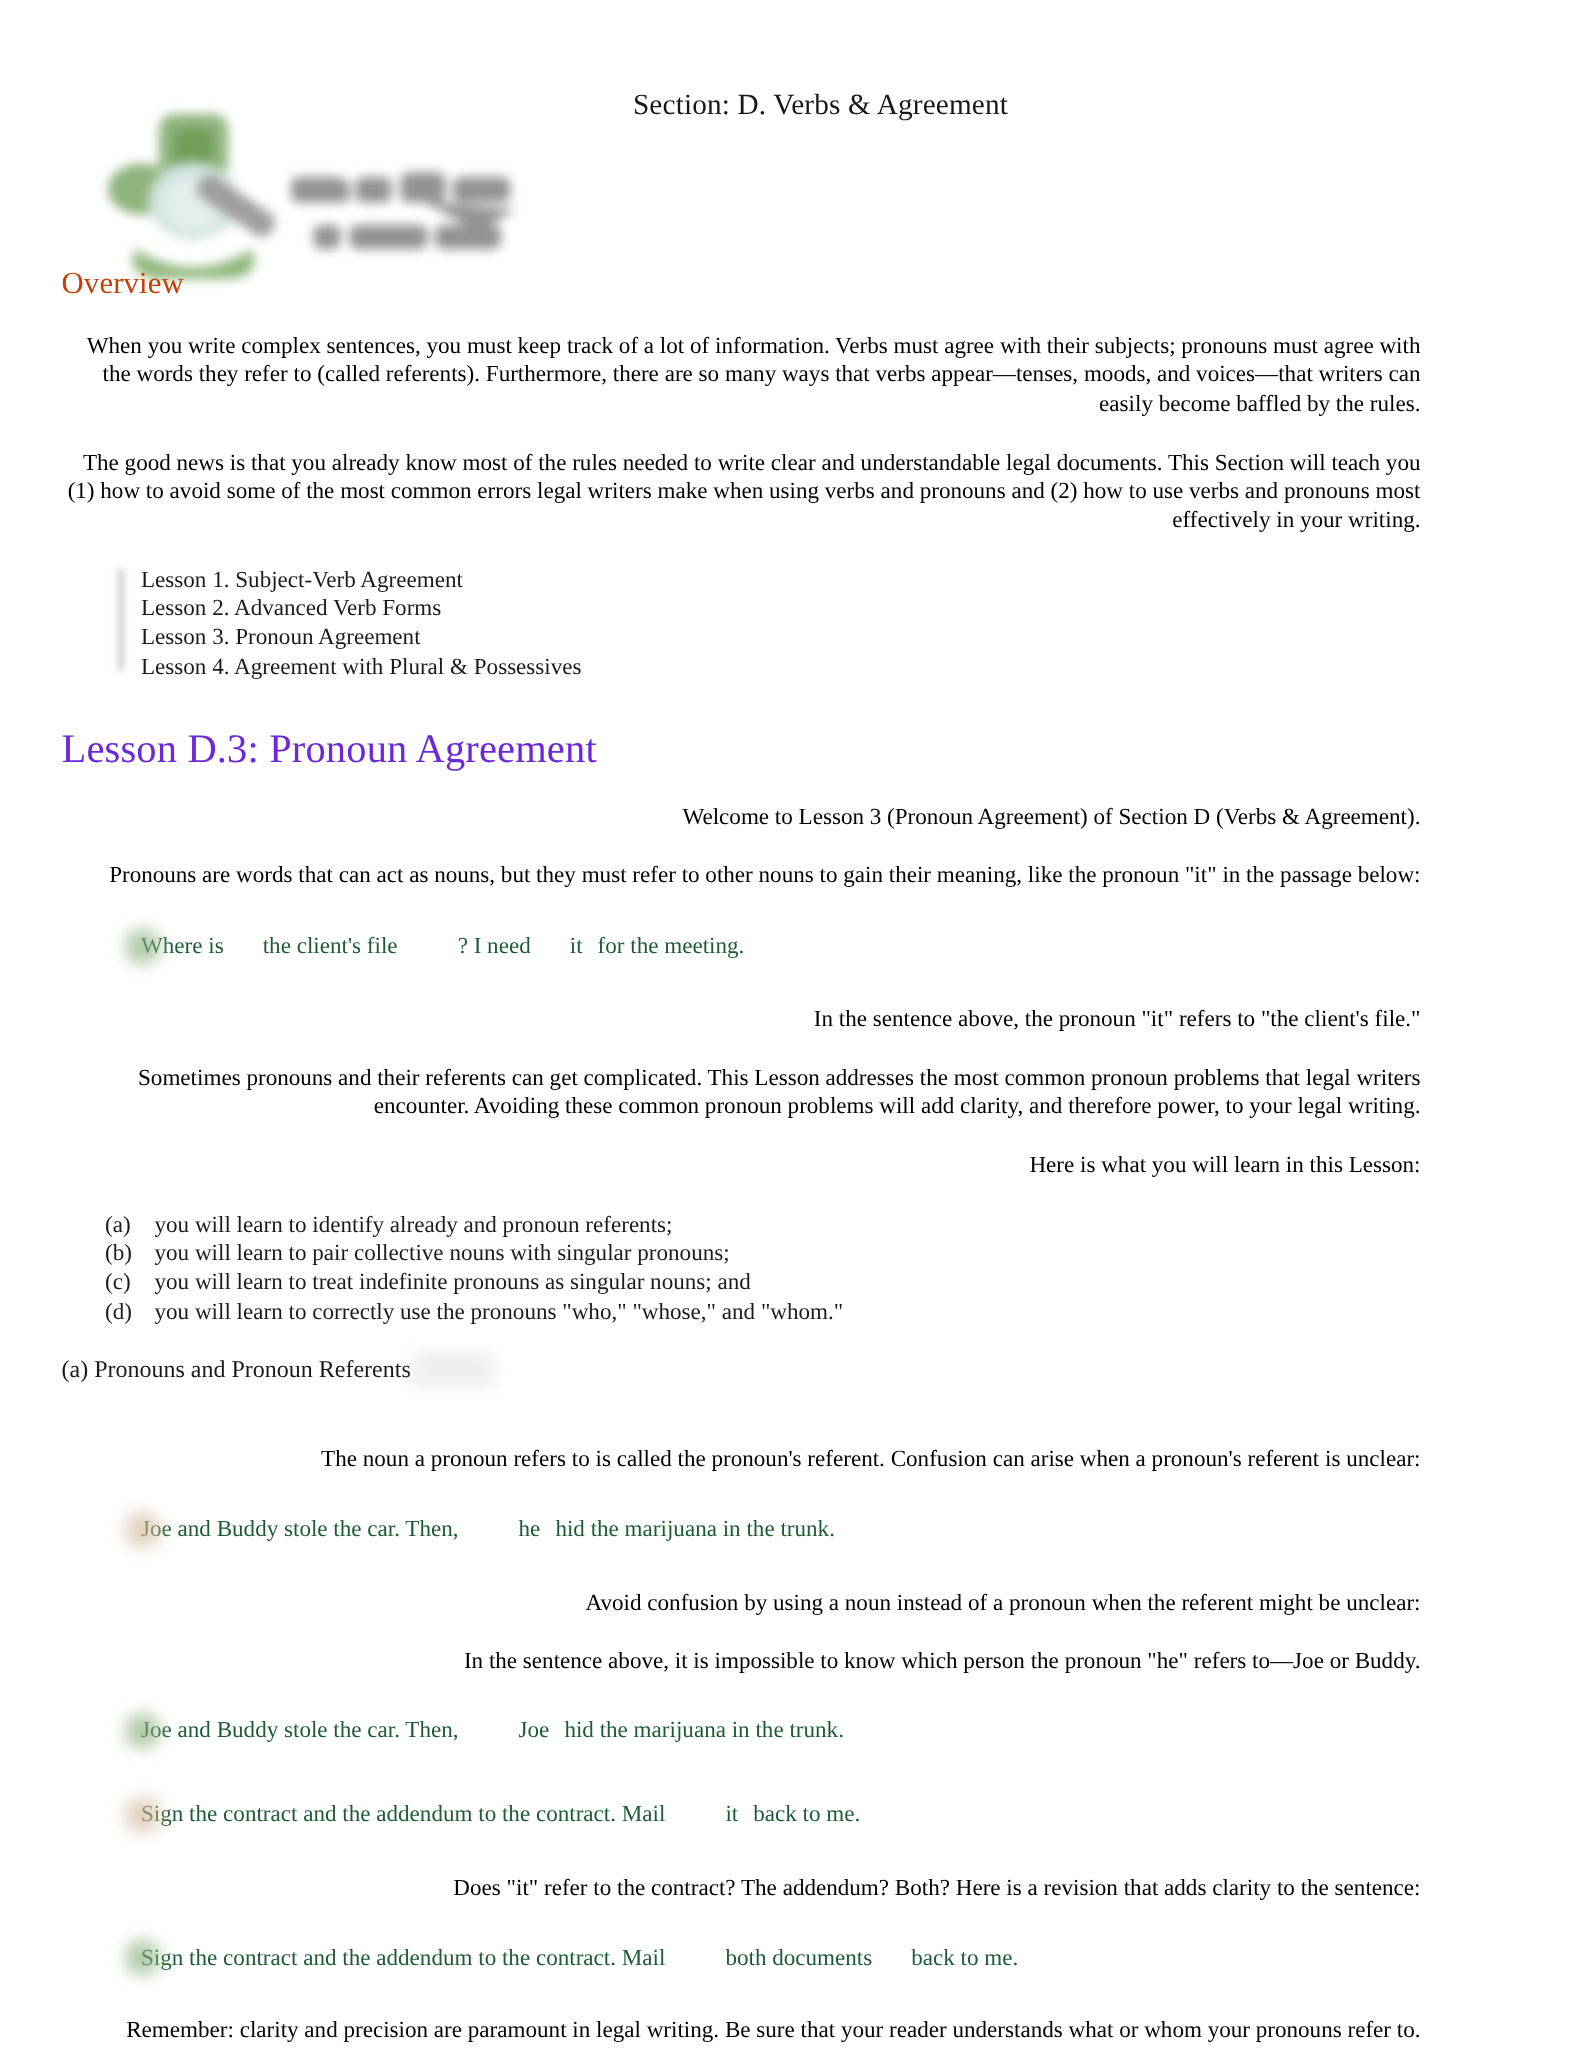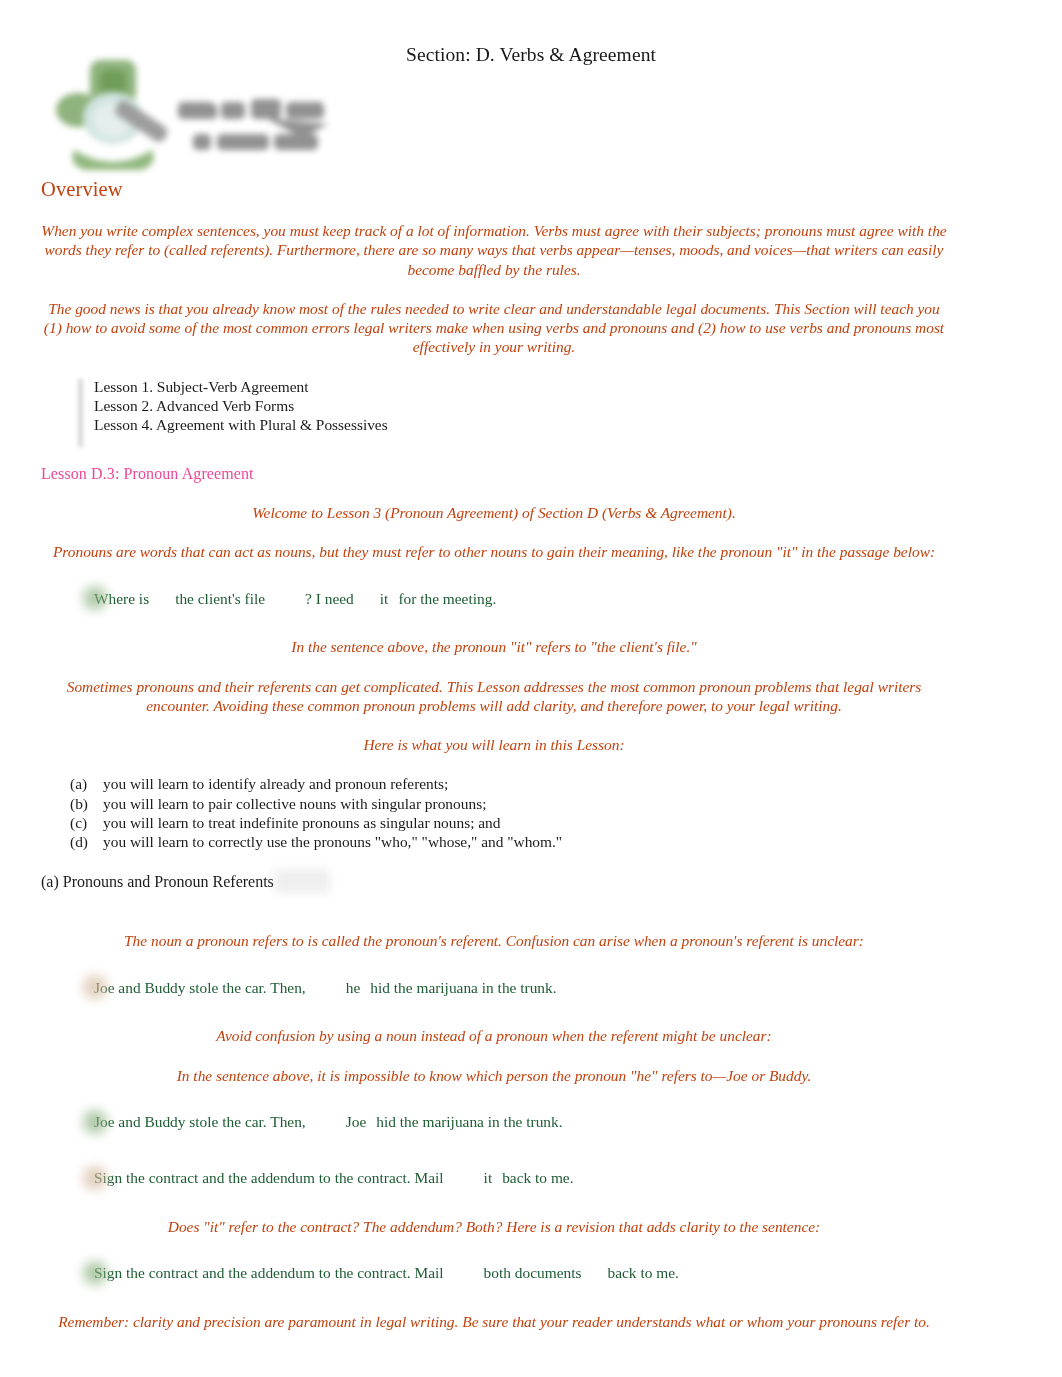--- a/index.html
+++ b/index.html
@@ -14,21 +14,21 @@
     color: #1b1b1b;
     position: relative;
     overflow: hidden;
   }
 
   .page {
     position: relative;
     width: 922px;
     height: 1377px;
     box-sizing: border-box;
-    padding: 0;
+    padding: 16px;
   }
 
   
   .header {
     position: relative;
     height: 150px;
   }
   .doc-title {
     position: absolute;
     top: 44px;
@@ -62,34 +62,33 @@
   }
 
   h2.section-head {
     font-size: 20.5px;
     font-weight: 400;
     margin: 0 0 20px 0;
     color: #c2410c;
     letter-spacing: 0.1px;
   }
   h2.lesson-head {
-    font-size: 16px;
+    font-size: 27px;
     font-weight: 400;
     margin: 30px 0 20px 0;
-    color: #ec4899;
+    color: #6d28d9;
     letter-spacing: 0.1px;
   }
 
   p.para {
     font-size: 15.4px;
     line-height: 19.3px;
     margin: 0 0 20px 0;
-    color: #c2410c;
-    text-align: center;
-    font-style: italic;
+    color: #000000;
+    text-align: right;
   }
 
   
   .lesson-list-wrap {
     position: relative;
     margin: 0 0 22px 0;
     padding-left: 53px;
   }
   .lesson-bar {
     position: absolute;
@@ -214,20 +213,21 @@
     <h2 class="section-head">Overview</h2>
 
     <p class="para">When you write complex sentences, you must keep track of a lot of information. Verbs must agree with their subjects; pronouns must agree with the words they refer to (called referents). Furthermore, there are so many ways that verbs appear—tenses, moods, and voices—that writers can easily become baffled by the rules.</p>
 
     <p class="para">The good news is that you already know most of the rules needed to write clear and understandable legal documents. This Section will teach you (1) how to avoid some of the most common errors legal writers make when using verbs and pronouns and (2) how to use verbs and pronouns most effectively in your writing.</p>
 
     <div class="lesson-list-wrap">
       <div class="lesson-bar"></div>
       <div class="lesson-item">Lesson 1. Subject-Verb Agreement</div>
       <div class="lesson-item">Lesson 2. Advanced Verb Forms</div>
+      <div class="lesson-item">Lesson 3. Pronoun Agreement</div>
       <div class="lesson-item">Lesson 4. Agreement with Plural &amp; Possessives</div>
     </div>
 
     <h2 class="lesson-head">Lesson D.3: Pronoun Agreement</h2>
 
     <p class="para">Welcome to Lesson 3 (Pronoun Agreement) of Section D (Verbs &amp; Agreement).</p>
 
     <p class="para">Pronouns are words that can act as nouns, but they must refer to other nouns to gain their meaning, like the pronoun "it" in the passage below:</p>
 
     <div class="example">

